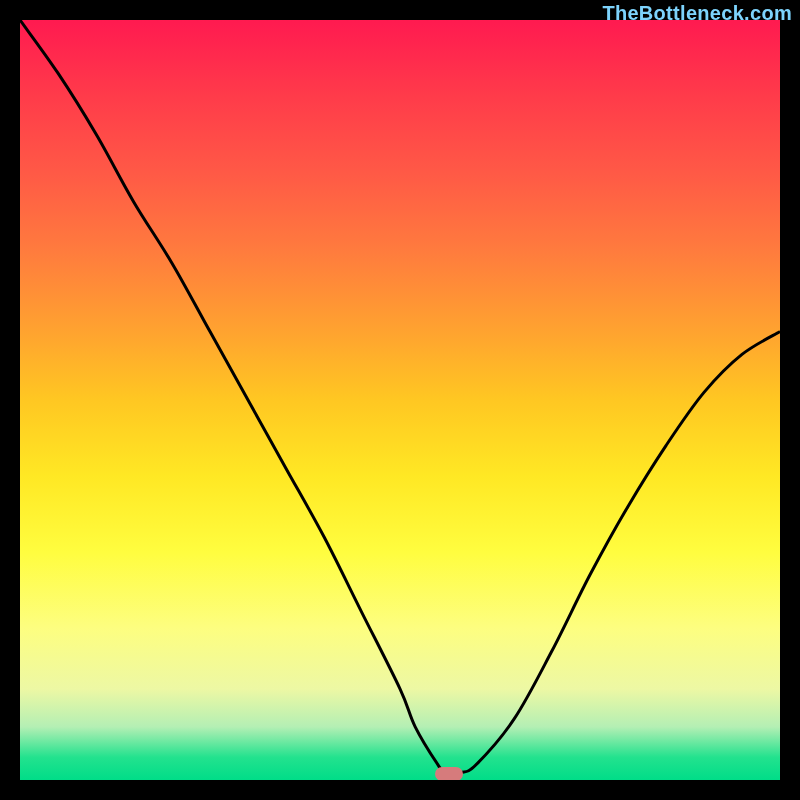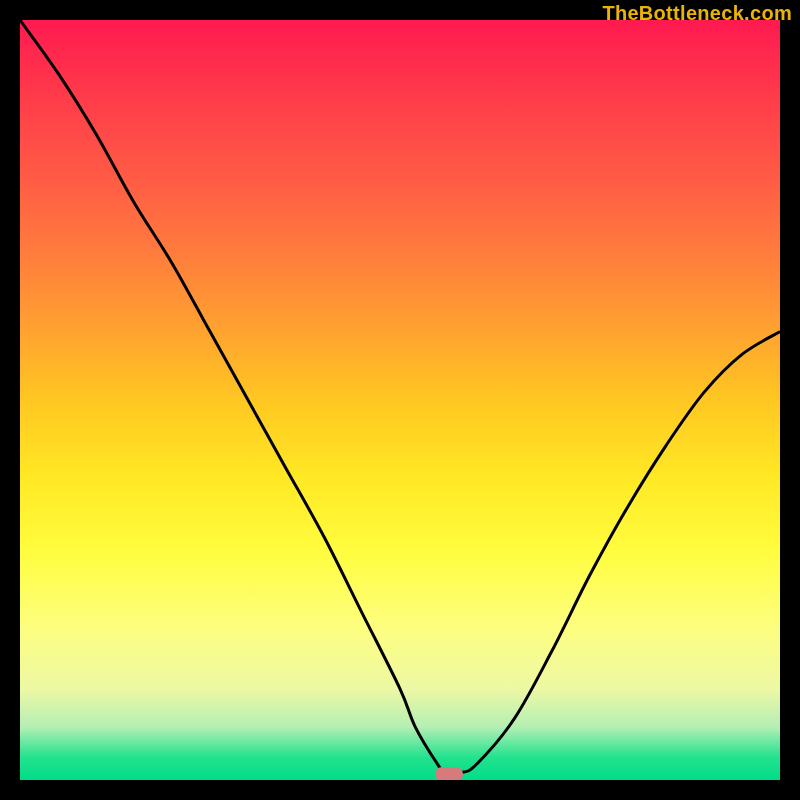--- a/index.html
+++ b/index.html
@@ -59,21 +59,21 @@
     border-radius: 7px;
     transform: translate(-50%, -50%);
   }
   .watermark {
     position: absolute;
     top: 2px;
     right: 8px;
     font-family: Arial, Helvetica, sans-serif;
     font-size: 20px;
     font-weight: 600;
-    color: #eab308;
+    color: #7dd3fc;
     letter-spacing: 0.3px;
   }
 </style>
 </head>
 <body>
 
 <div class="chart-wrap">
   <div class="watermark">TheBottleneck.com</div>
 
   <div class="plot-area">

